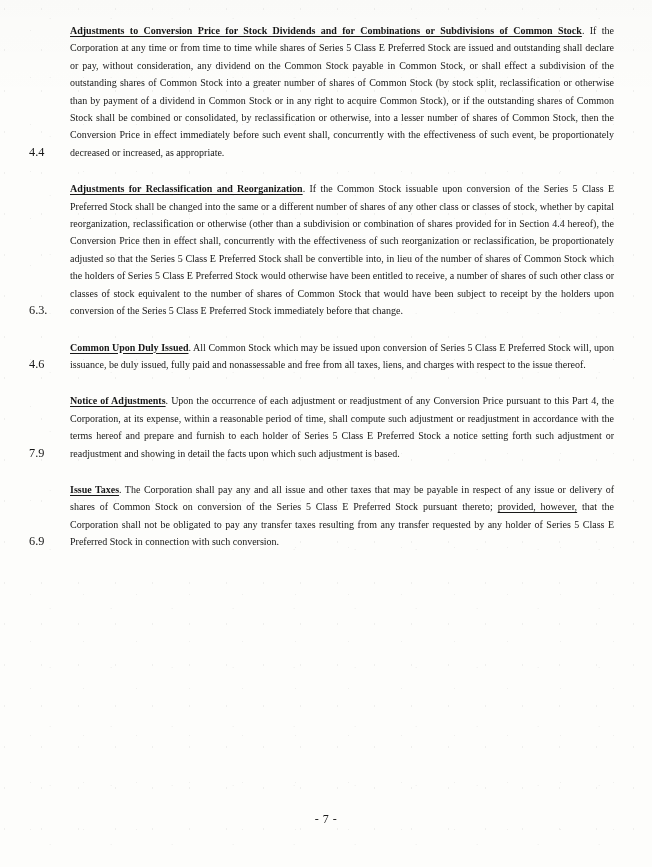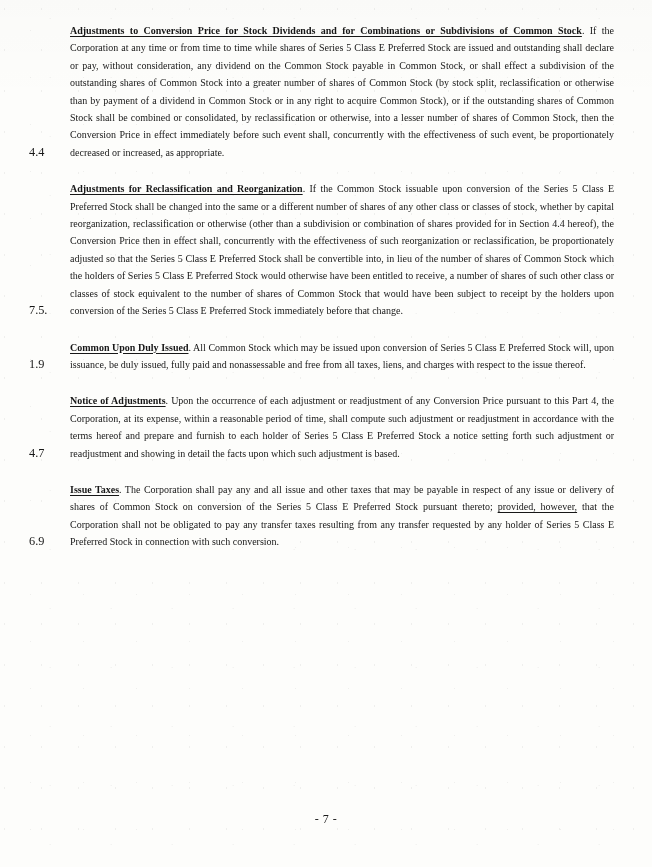--- a/index.html
+++ b/index.html
@@ -86,31 +86,31 @@
 <body>
 
 <div class="page">
 
   <div class="section">
     <div class="num">4.4</div>
     <div class="body"><span class="heading">Adjustments to Conversion Price for Stock Dividends and for Combinations or Subdivisions of Common Stock</span><span>. If the Corporation at any time or from time to time while shares of Series 5 Class E Preferred Stock are issued and outstanding shall declare or pay, without consideration, any dividend on the Common Stock payable in Common Stock, or shall effect a subdivision of the outstanding shares of Common Stock into a greater number of shares of Common Stock (by stock split, reclassification or otherwise than by payment of a dividend in Common Stock or in any right to acquire Common Stock), or if the outstanding shares of Common Stock shall be combined or consolidated, by reclassification or otherwise, into a lesser number of shares of Common Stock, then the Conversion Price in effect immediately before such event shall, concurrently with the effectiveness of such event, be proportionately decreased or increased, as appropriate.</span></div>
   </div>
 
   <div class="section">
-    <div class="num">7.5.</div>
+    <div class="num">6.3.</div>
     <div class="body"><span class="heading">Adjustments for Reclassification and Reorganization</span><span>. If the Common Stock issuable upon conversion of the Series 5 Class E Preferred Stock shall be changed into the same or a different number of shares of any other class or classes of stock, whether by capital reorganization, reclassification or otherwise (other than a subdivision or combination of shares provided for in Section 4.4 hereof), the Conversion Price then in effect shall, concurrently with the effectiveness of such reorganization or reclassification, be proportionately adjusted so that the Series 5 Class E Preferred Stock shall be convertible into, in lieu of the number of shares of Common Stock which the holders of Series 5 Class E Preferred Stock would otherwise have been entitled to receive, a number of shares of such other class or classes of stock equivalent to the number of shares of Common Stock that would have been subject to receipt by the holders upon conversion of the Series 5 Class E Preferred Stock immediately before that change.</span></div>
   </div>
 
   <div class="section">
-    <div class="num">1.9</div>
+    <div class="num">4.6</div>
     <div class="body"><span class="heading">Common Upon Duly Issued</span><span>. All Common Stock which may be issued upon conversion of Series 5 Class E Preferred Stock will, upon issuance, be duly issued, fully paid and nonassessable and free from all taxes, liens, and charges with respect to the issue thereof.</span></div>
   </div>
 
   <div class="section">
-    <div class="num">4.7</div>
+    <div class="num">7.9</div>
     <div class="body"><span class="heading">Notice of Adjustments</span><span>. Upon the occurrence of each adjustment or readjustment of any Conversion Price pursuant to this Part 4, the Corporation, at its expense, within a reasonable period of time, shall compute such adjustment or readjustment in accordance with the terms hereof and prepare and furnish to each holder of Series 5 Class E Preferred Stock a notice setting forth such adjustment or readjustment and showing in detail the facts upon which such adjustment is based.</span></div>
   </div>
 
   <div class="section">
     <div class="num">6.9</div>
     <div class="body"><span class="heading">Issue Taxes</span><span>. The Corporation shall pay any and all issue and other taxes that may be payable in respect of any issue or delivery of shares of Common Stock on conversion of the Series 5 Class E Preferred Stock pursuant thereto; </span><span class="inline-ul">provided, however,</span><span> that the Corporation shall not be obligated to pay any transfer taxes resulting from any transfer requested by any holder of Series 5 Class E Preferred Stock in connection with such conversion.</span></div>
   </div>
 
   <div class="grain"></div>
   <div class="footer">- 7 -</div>

